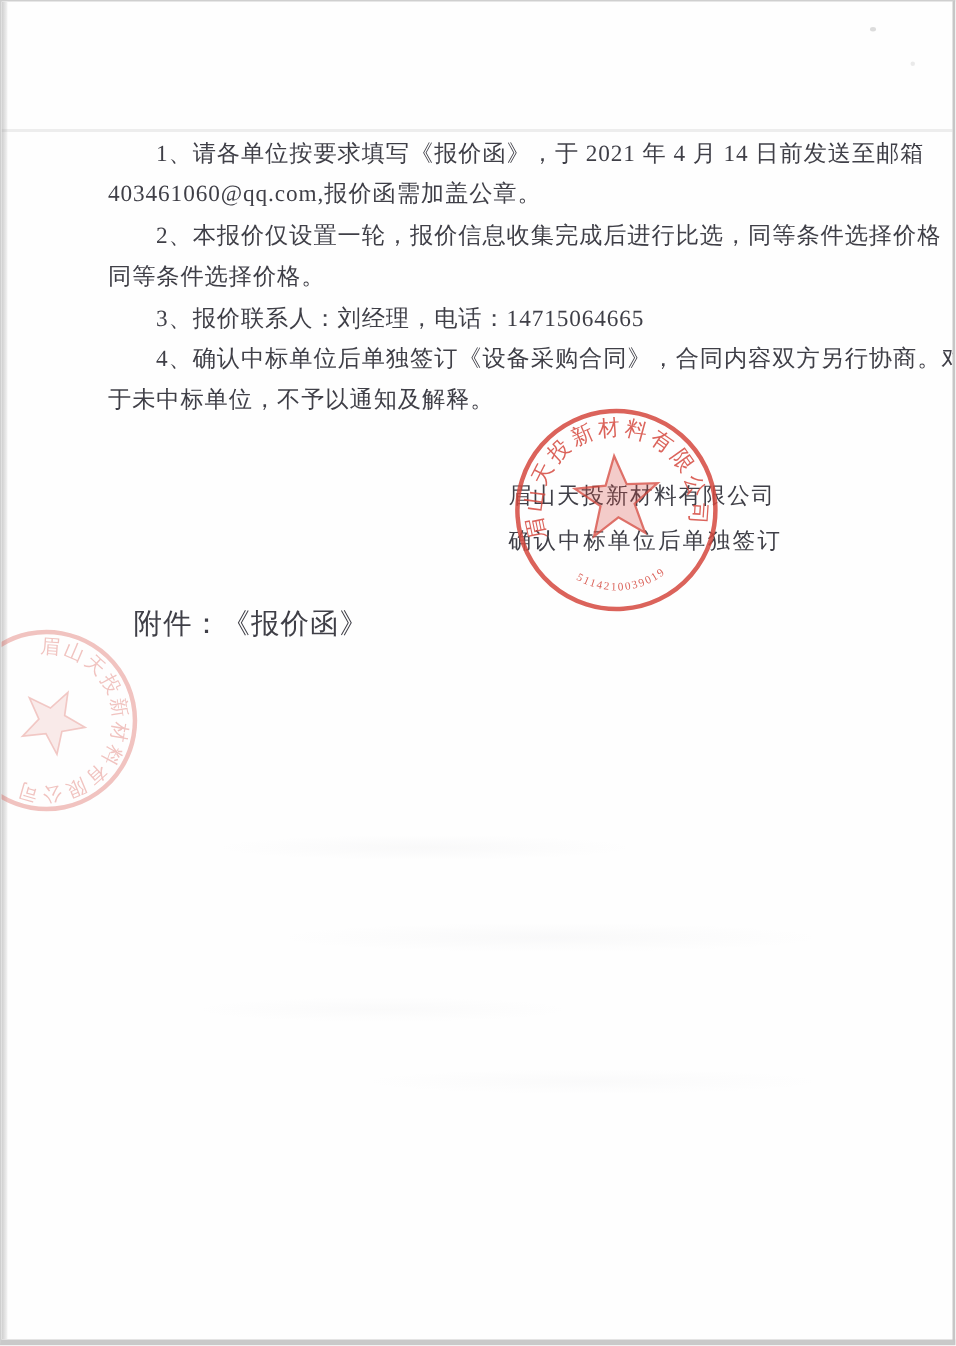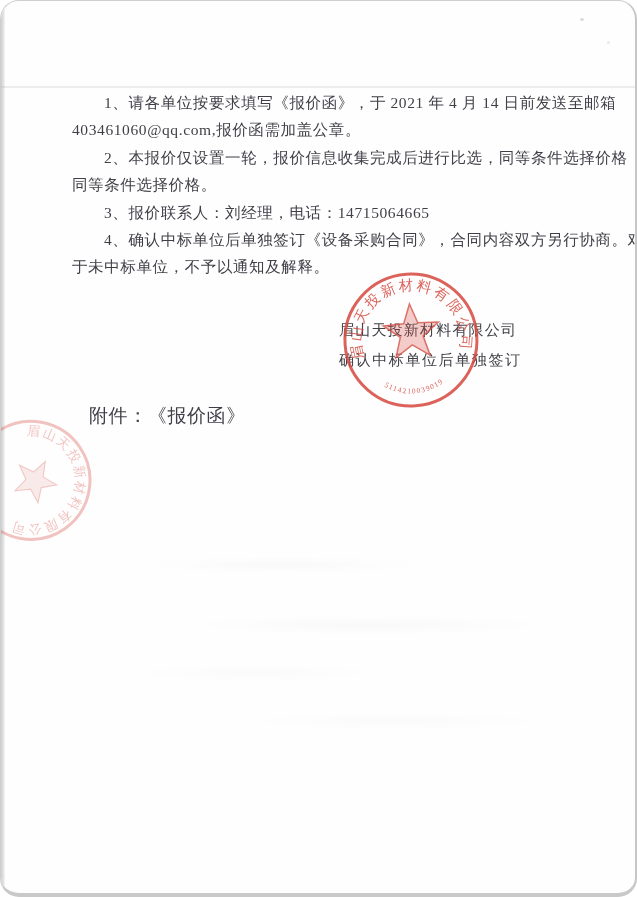--- a/index.html
+++ b/index.html
@@ -9,21 +9,20 @@
     height: 897px;
     background: #fefefe;
     overflow: hidden;
     box-sizing: border-box;
     border-top: 1px solid #cfcfcf;
     border-right: 2px solid #c6c6c6;
     border-bottom: 4px solid #c9c9c9;
     border-left: 1px solid #cfcfcf;
     font-family: "Liberation Serif", "DejaVu Serif", serif;
     color: #3f3f47;
-    border-radius: 19px;
   }
   .left-edge-strip {
     position: absolute; left: 0; top: 0; bottom: 0; width: 4px;
     background: linear-gradient(to right, #cdcdcd, #f4f4f4);
   }
   .scan-line {
     position: absolute; left: 0; top; width: 100%;
     height: 2px; background: rgba(160,160,160,0.18);
   }
   .speck { position: absolute; border-radius: 50%; background: rgba(120,120,120,0.25); }

